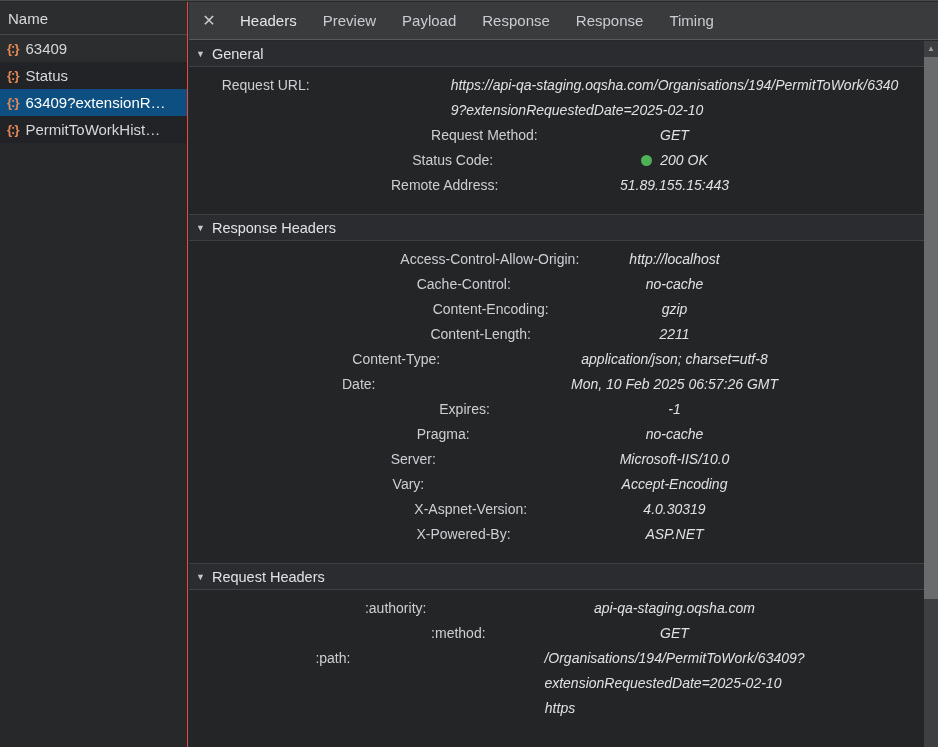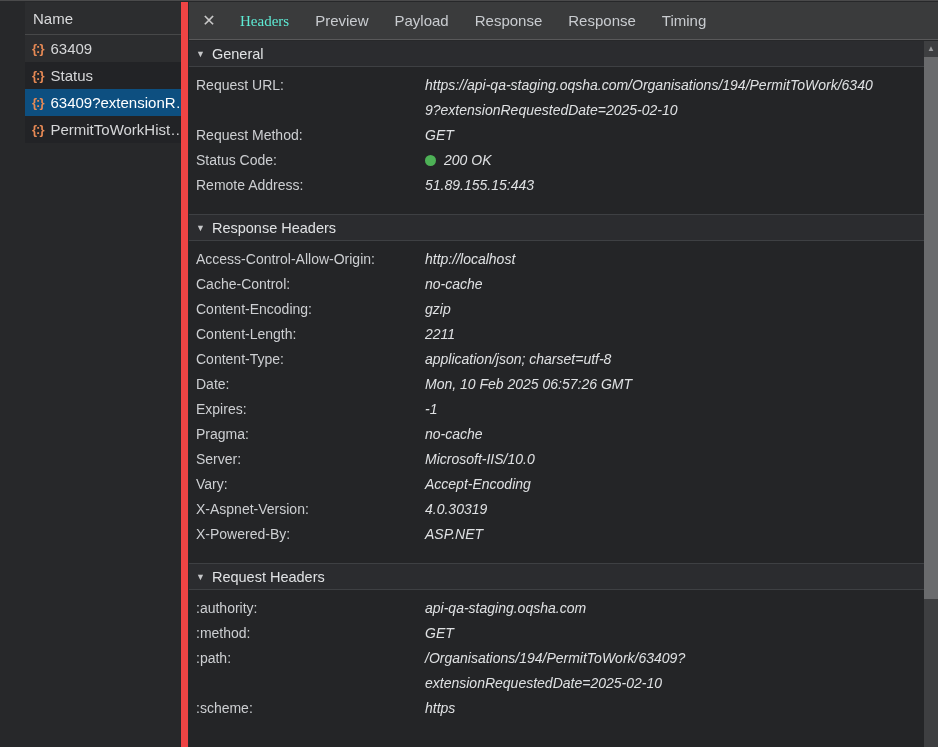--- a/index.html
+++ b/index.html
@@ -7,21 +7,21 @@
   body {
     font-family:"Liberation Sans","DejaVu Sans",sans-serif;
     background:#27282a;
     border-top:1px solid #4a4a4b;
     position:relative;
   }
 
   
   .sidebar {
     position:absolute; top:1px; left:0; width:188px; height:746px;
-    background:#27282a; border-right:7px solid #ef4444;padding-left:25px;
+    background:#27282a; border-right:1px solid #ef4444;
   }
   .sidebar-header {
     height:33px; line-height:33px; padding-left:8px;
     border-bottom:1px solid #474849; background:#2c2d2f;
     color:#dadbdd; font-size:15px;
   }
   .side-row {
     height:27px; display:flex; align-items:center; padding-left:7px;
     font-size:15px; color:#d6d7d9; cursor:default; white-space:nowrap; overflow:hidden;
   }
@@ -39,37 +39,37 @@
   .tabbar {
     position:absolute; top:0; left:0; right:0; height:38px;
     background:#3a3b3c; border-bottom:1px solid #59595a;
     display:flex; align-items:stretch;
   }
   .close-btn {
     width:24px; margin:0 6px 0 8px; color:#c8c8c8; font-size:16px;
     line-height:38px; text-align:center; cursor:default;
   }
   .tab { padding:0 13px; line-height:38px; font-size:15px; color:#c9ccd0; position:relative; cursor:default; }
-  .tab.active { color:#5eead4;font-family:Liberation Serif, serif; }
+  .tab.active { color:#e5e5e5; }
 
   .content {
     position:absolute; top:39px; left:0; right:14px; bottom:0;
     background:#242527; overflow:hidden;
   }
   .section-header {
     height:27px; background:#2b2c2f;
     border-top:1px solid #3e4043; border-bottom:1px solid #3e4043;
     display:flex; align-items:center; padding-left:7px;
     color:#e0e2e4; font-size:14.5px;
   }
   .section-header.first { border-top:none; height:26px; }
   .tri { font-size:9px; color:#c5c6c8; margin-right:7px; }
   .section-body { padding:6px 0 16px 0; }
 
-  .kv-row { display:flex; padding-left:7px; font-size:14px; line-height:25px; }
+  .kv-row { display:flex; padding-left:7px; font-size:14px; line-height:25px;justify-content:center; }
   .kv-name { width:229px; flex:none; color:#cdcfd2; }
   .kv-value { color:#dfe1e3; white-space:pre-line; max-width:482px;font-style:italic; }
   .status-dot {
     display:inline-block; width:11px; height:11px; border-radius:50%;
     background:#4db156; margin-right:8px; vertical-align:-1px;
   }
 
   
   .scrollbar {
     position:absolute; top:39px; right:0; width:14px; bottom:0;
@@ -206,21 +206,20 @@
         <div class="kv-row">
           <div class="kv-name">:method:</div>
           <div class="kv-value"><span>GET</span></div>
         </div>
         <div class="kv-row">
           <div class="kv-name">:path:</div>
           <div class="kv-value"><span>/Organisations/194/PermitToWork/63409?
 extensionRequestedDate=2025-02-10</span></div>
         </div>
         <div class="kv-row">
-          <div class="kv-name">:scheme:</div>
           <div class="kv-value"><span>https</span></div>
         </div>
       </div>
     </div>
 
   <div class="scrollbar">
     <div class="sb-arrow">▲</div>
     <div class="sb-thumb"></div>
   </div>
 </div>

